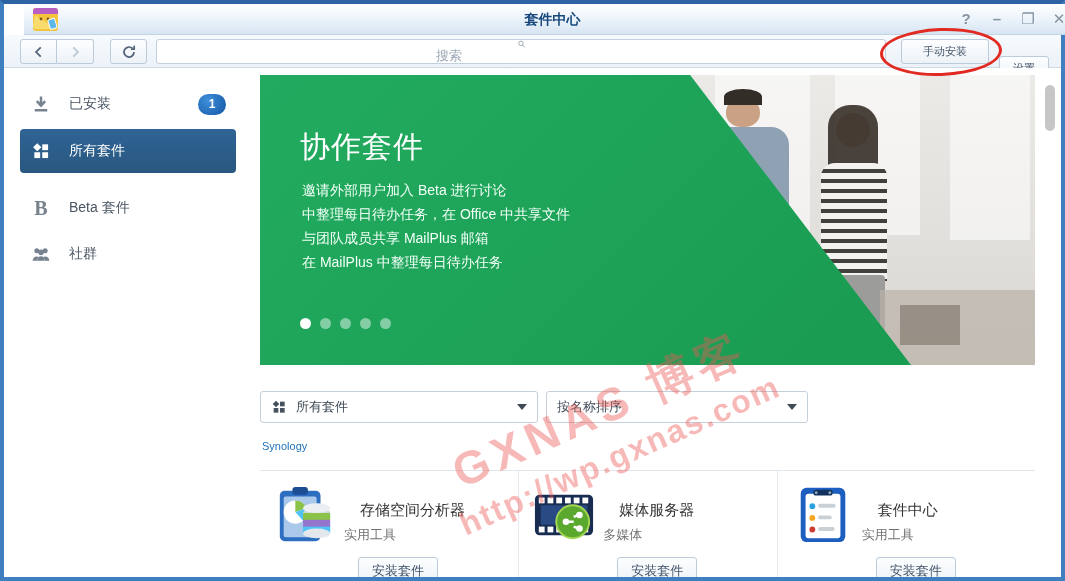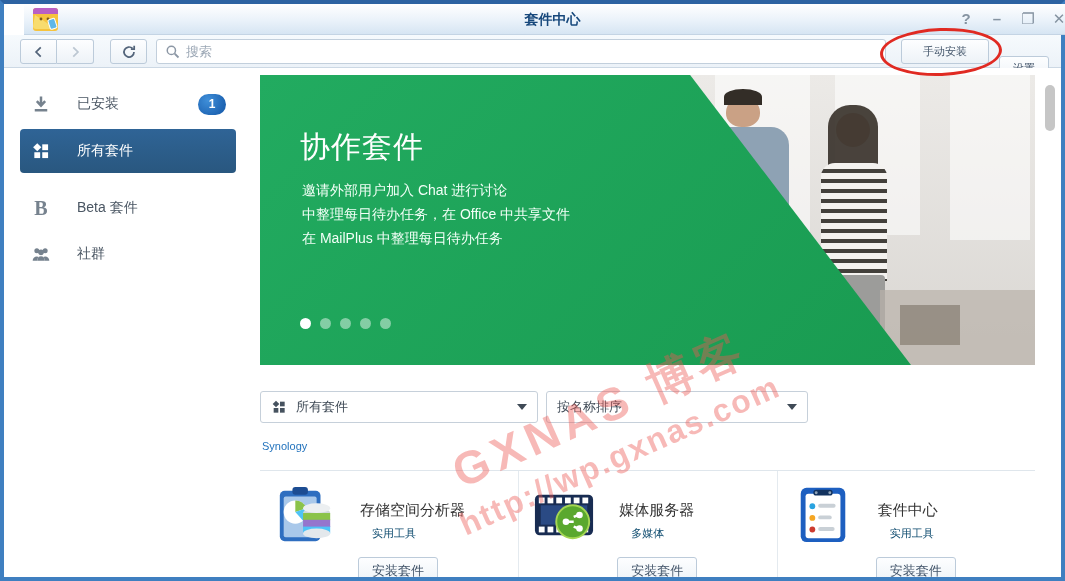--- a/index.html
+++ b/index.html
@@ -23,35 +23,35 @@
   .toolbar { position:absolute; left:0; top:31px; width:1057px; height:33px;
     background:linear-gradient(180deg,#f6fafd 0%,#ecf2f8 100%); border-bottom:1px solid #ccd8e4; }
   .btn { background:linear-gradient(180deg,#fdfeff 0%,#edf2f7 100%); border:1px solid #bccbda;
     color:#43556a; font-size:11px; display:inline-flex; align-items:center; justify-content:center; cursor:pointer; }
   .nav-group { position:absolute; left:16px; top:4px; display:flex; }
   .nav-btn { width:37px; height:25px; }
   .nav-btn.back { border-radius:3px 0 0 3px; }
   .nav-btn.fwd  { border-radius:0 3px 3px 0; border-left:none; }
   .refresh-btn { position:absolute; left:106px; top:4px; width:37px; height:25px; border-radius:3px; }
   .search-box { position:absolute; left:152px; top:4px; width:730px; height:25px; background:#fff;
-    border:1px solid #c2cfdc; border-radius:3px; display:flex; align-items:center; padding:0 8px; }
+    border:1px solid #c2cfdc; border-radius:3px; display:flex; align-items:center; padding:0 8px;flex-direction:column; }
   .search-box input { border:none; outline:none; flex:1; font-size:13px; color:#43556a; margin-left:6px; font-family:inherit; background:transparent; }
   .search-box input::placeholder { color:#9aa6b4; }
   .manual-btn { position:absolute; left:897px; top:4px; width:88px; height:25px; border-radius:3px; }
   .settings-btn { position:absolute; left:995px; top:4px; width:50px; height:25px; border-radius:3px;margin-top:17px; }
   .red-circle { position:absolute; left:876px; top:-7px; width:122px; height:48px;
     border:3px solid #e02a22; border-radius:50%; transform:rotate(-2deg); pointer-events:none; z-index:50; }
 
   
   .bodyarea { position:absolute; left:0; top:64px; width:1057px; height:509px; background:#fff; }
 
   
   .sidebar { position:absolute; left:0; top:0; width:244px; height:100%; background:#fff; }
   .side-item { position:absolute; left:16px; width:216px; height:32px; display:flex; align-items:center;
-    gap:25px; padding:0 10px; border-radius:4px; cursor:pointer; color:#4a5663; font-size:14px; }
+    gap:17px; padding:0 10px; border-radius:4px; cursor:pointer; color:#4a5663; font-size:14px; }
   .side-item .s-icon { width:22px; height:22px; display:flex; align-items:center; justify-content:center; }
   .side-item.selected { background:linear-gradient(180deg,#2f6496 0%,#29577f 100%); color:#fff; height:44px; }
   .beta-glyph { font-size:20px; font-weight:bold; color:#76828e; font-family:"Liberation Serif","DejaVu Serif",serif; }
   .badge { margin-left:auto; min-width:28px; height:21px; border-radius:11px;
     background:radial-gradient(circle at 35% 30%, #3f8fd9 0%, #1d63b2 75%);
     color:#fff; font-size:12px; font-weight:bold; display:flex; align-items:center; justify-content:center; }
 
   
   .content { position:absolute; left:244px; top:0; width:813px; height:509px; overflow:hidden; background:#fff; }
 
@@ -79,21 +79,21 @@
   .caret { margin-left:auto; width:0; height:0; border-left:5px solid transparent; border-right:5px solid transparent; border-top:6px solid #3f4a56; }
 
   .section-heading { position:absolute; left:14px; top:372px; font-size:11px; color:#2373bd; }
 
   
   .cards { position:absolute; left:12px; top:402px; width:775px; height:180px; border-top:1px solid #dfe6ec; display:flex; }
   .card { width:258.33px; position:relative; padding:12px; }
   .card + .card { border-left:1px solid #e4eaef; }
   .card-icon { position:absolute; left:14px; top:12px; width:62px; height:62px; }
   .card-name { position:absolute; left:100px; top:30px; font-size:15px; color:#333; }
-  .card-cat { position:absolute; left:112px; top:55px; font-size:11px; color:#0c4a6e; }
+  .card-cat { position:absolute; left:84px; top:55px; font-size:13px; color:#737373; }
   .install-btn { position:absolute; left:98px; top:86px; width:80px; height:28px; border-radius:3px; font-size:13px; }
 
   
   .watermark { position:absolute; left:-10px; top:340px; width:760px; transform:rotate(-24deg); transform-origin:40% 60%;
     pointer-events:none; color:rgba(236,88,83,.42); text-align:center; z-index:40; }
   .wm1 { font-size:46px; font-weight:bold; letter-spacing:6px; }
   .wm2 { font-size:32px; font-weight:bold; letter-spacing:2px; }
 </style>
 </head>
 <body>
@@ -216,22 +216,23 @@
           <div class="shape" style="left:568px;top:30px;width:50px;height:96px;border-radius:22px 22px 8px 8px;background:#3a332c;opacity:.92"></div>
           <div class="shape" style="left:561px;top:88px;width:66px;height:118px;border-radius:14px 14px 0 0;background:repeating-linear-gradient(180deg,#f4f2ef 0 6px,#43403b 6px 10px)"></div>
           <div class="shape" style="left:563px;top:200px;width:62px;height:90px;border-radius:4px 4px 10px 10px;background:#9c9c9a"></div>
 
           <div class="shape" style="left:620px;top:215px;width:160px;height:75px;background:#b9b2a9;opacity:.7"></div>
           <div class="shape" style="left:640px;top:230px;width:60px;height:40px;background:#8d8579;opacity:.8"></div>
         </div>
         <div class="green"></div>
         <div class="banner-title">协作套件</div>
         <div class="banner-lines">
-          <div>邀请外部用户加入 Chat 进行讨论</div>
+          <div>邀请外部用户加入 Beta 进行讨论</div>
           <div>中整理每日待办任务，在 Office 中共享文件</div>
+          <div>与团队成员共享 MailPlus 邮箱</div>
           <div>在 MailPlus 中整理每日待办任务</div>
         </div>
         <div class="dots">
           <span class="dot active"></span>
           <span class="dot"></span>
           <span class="dot"></span>
           <span class="dot"></span>
           <span class="dot"></span>
         </div>
       </div>

